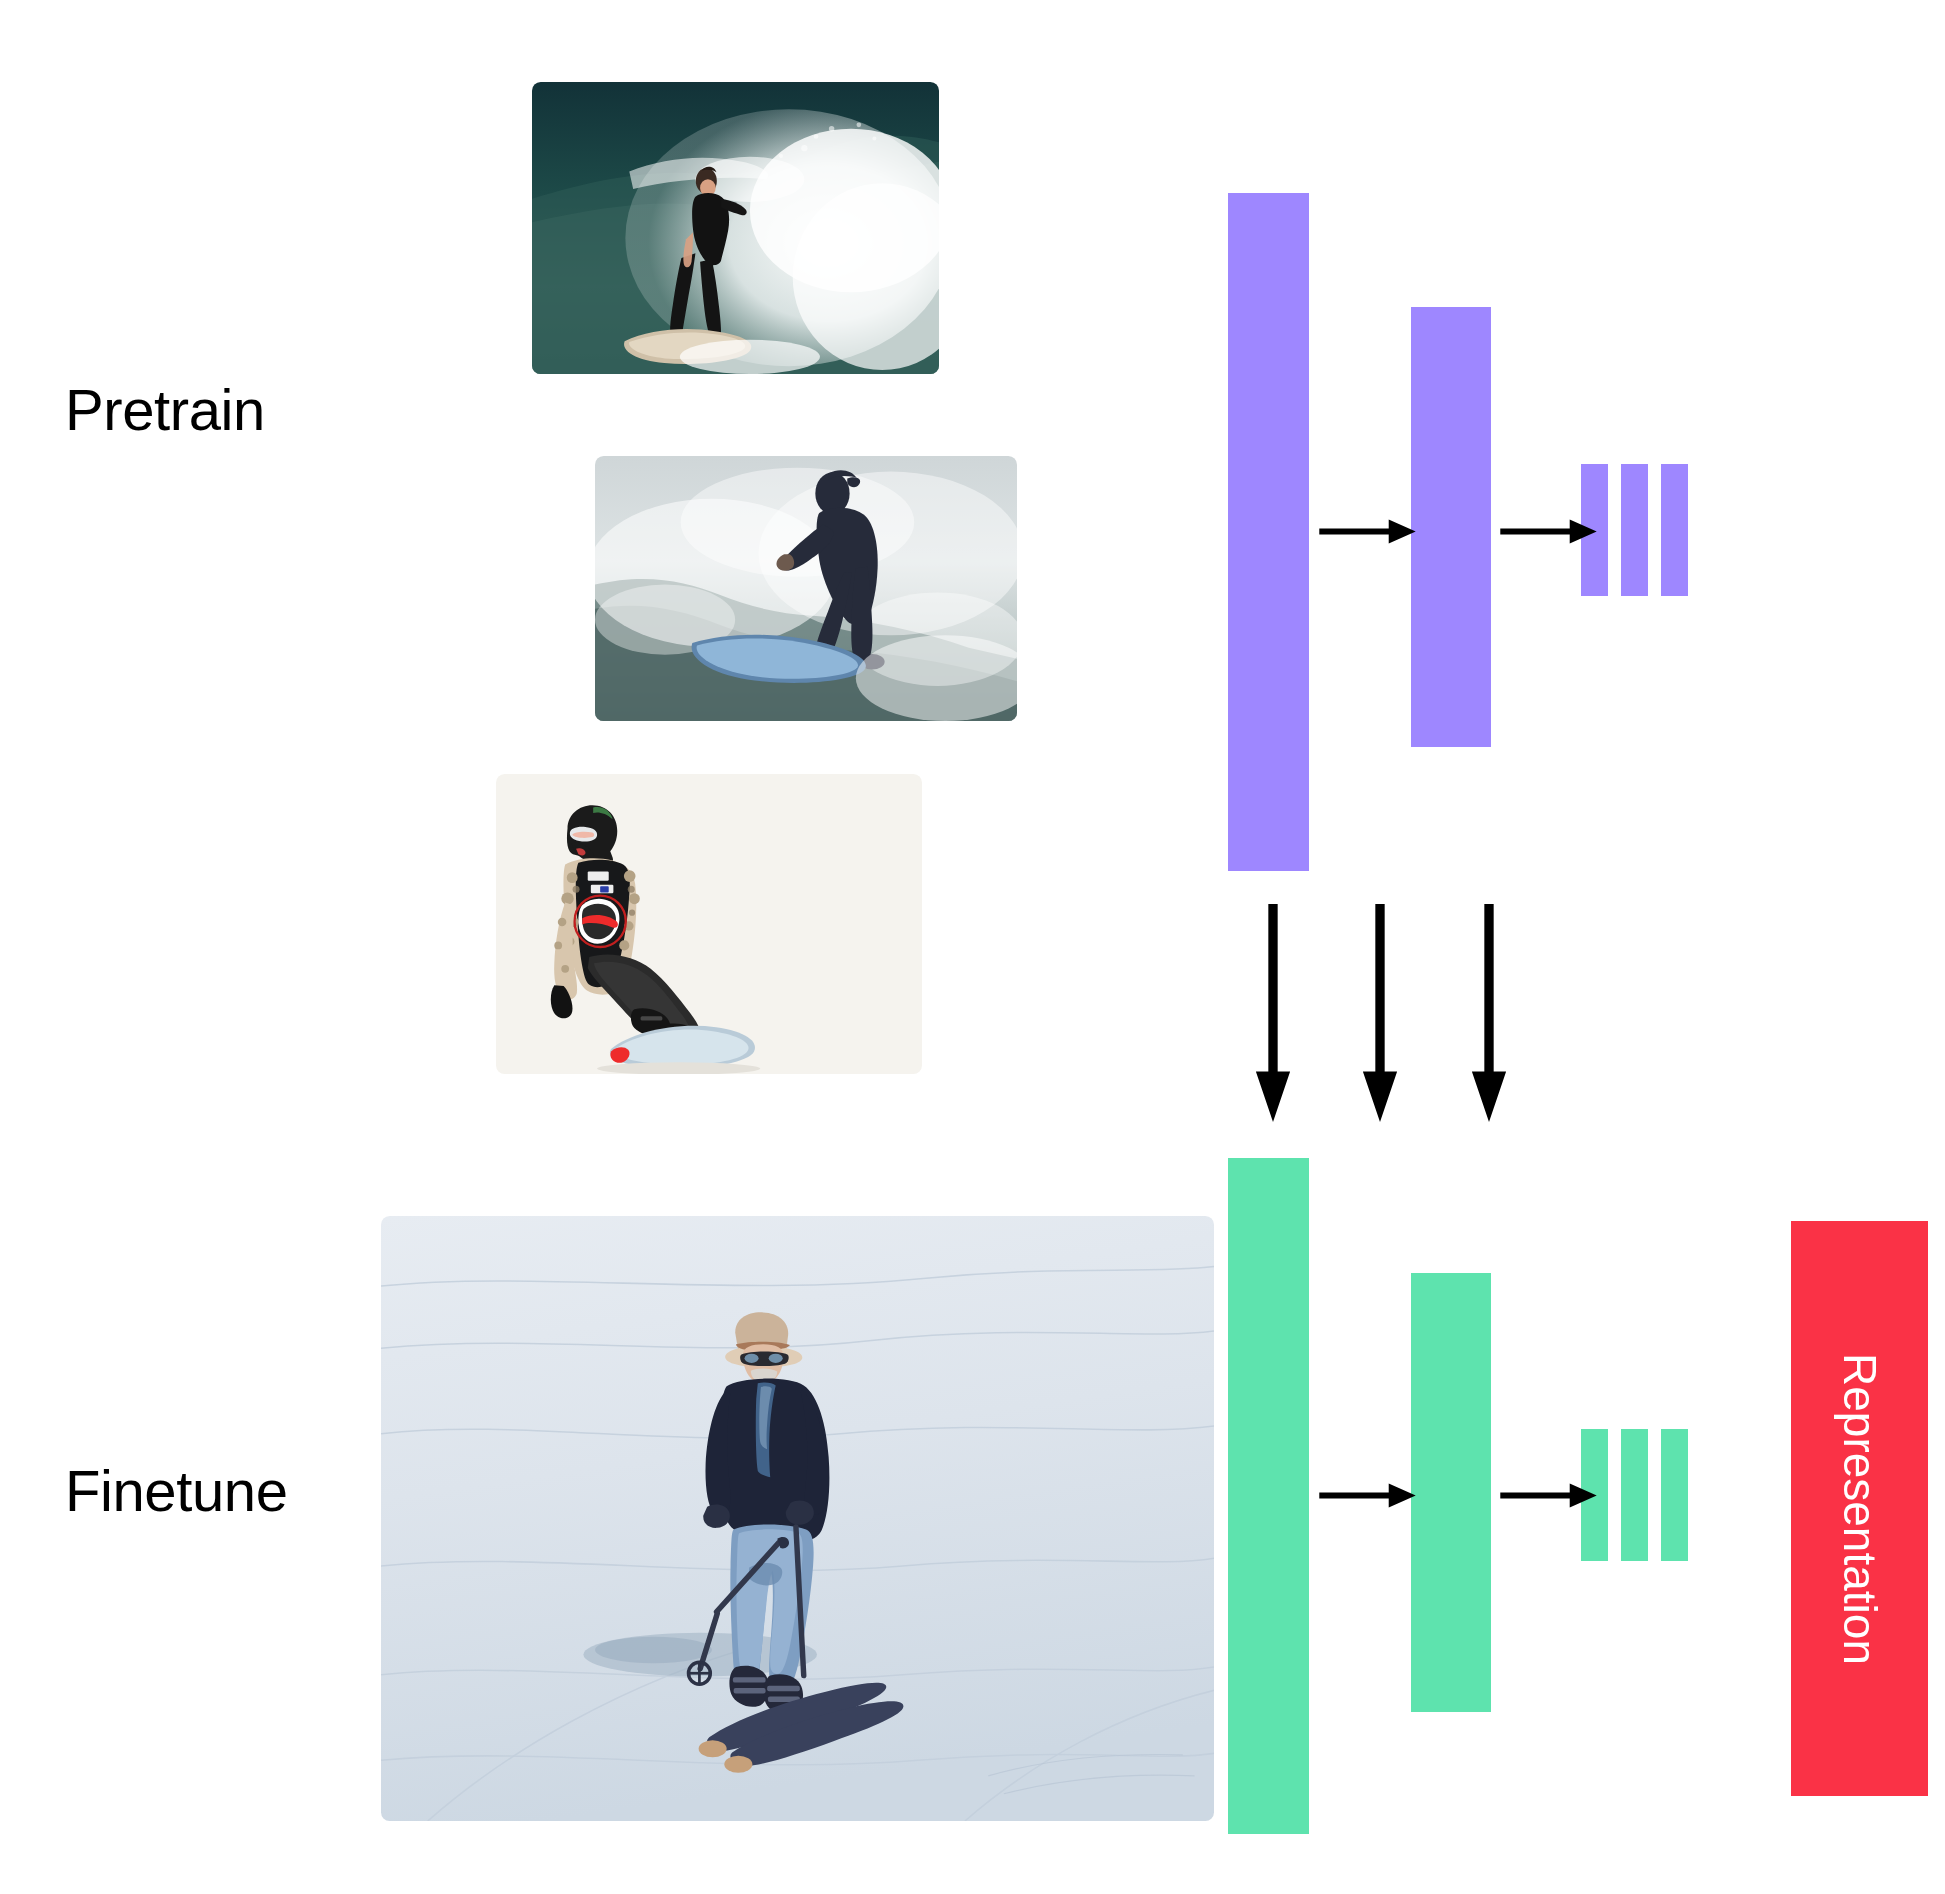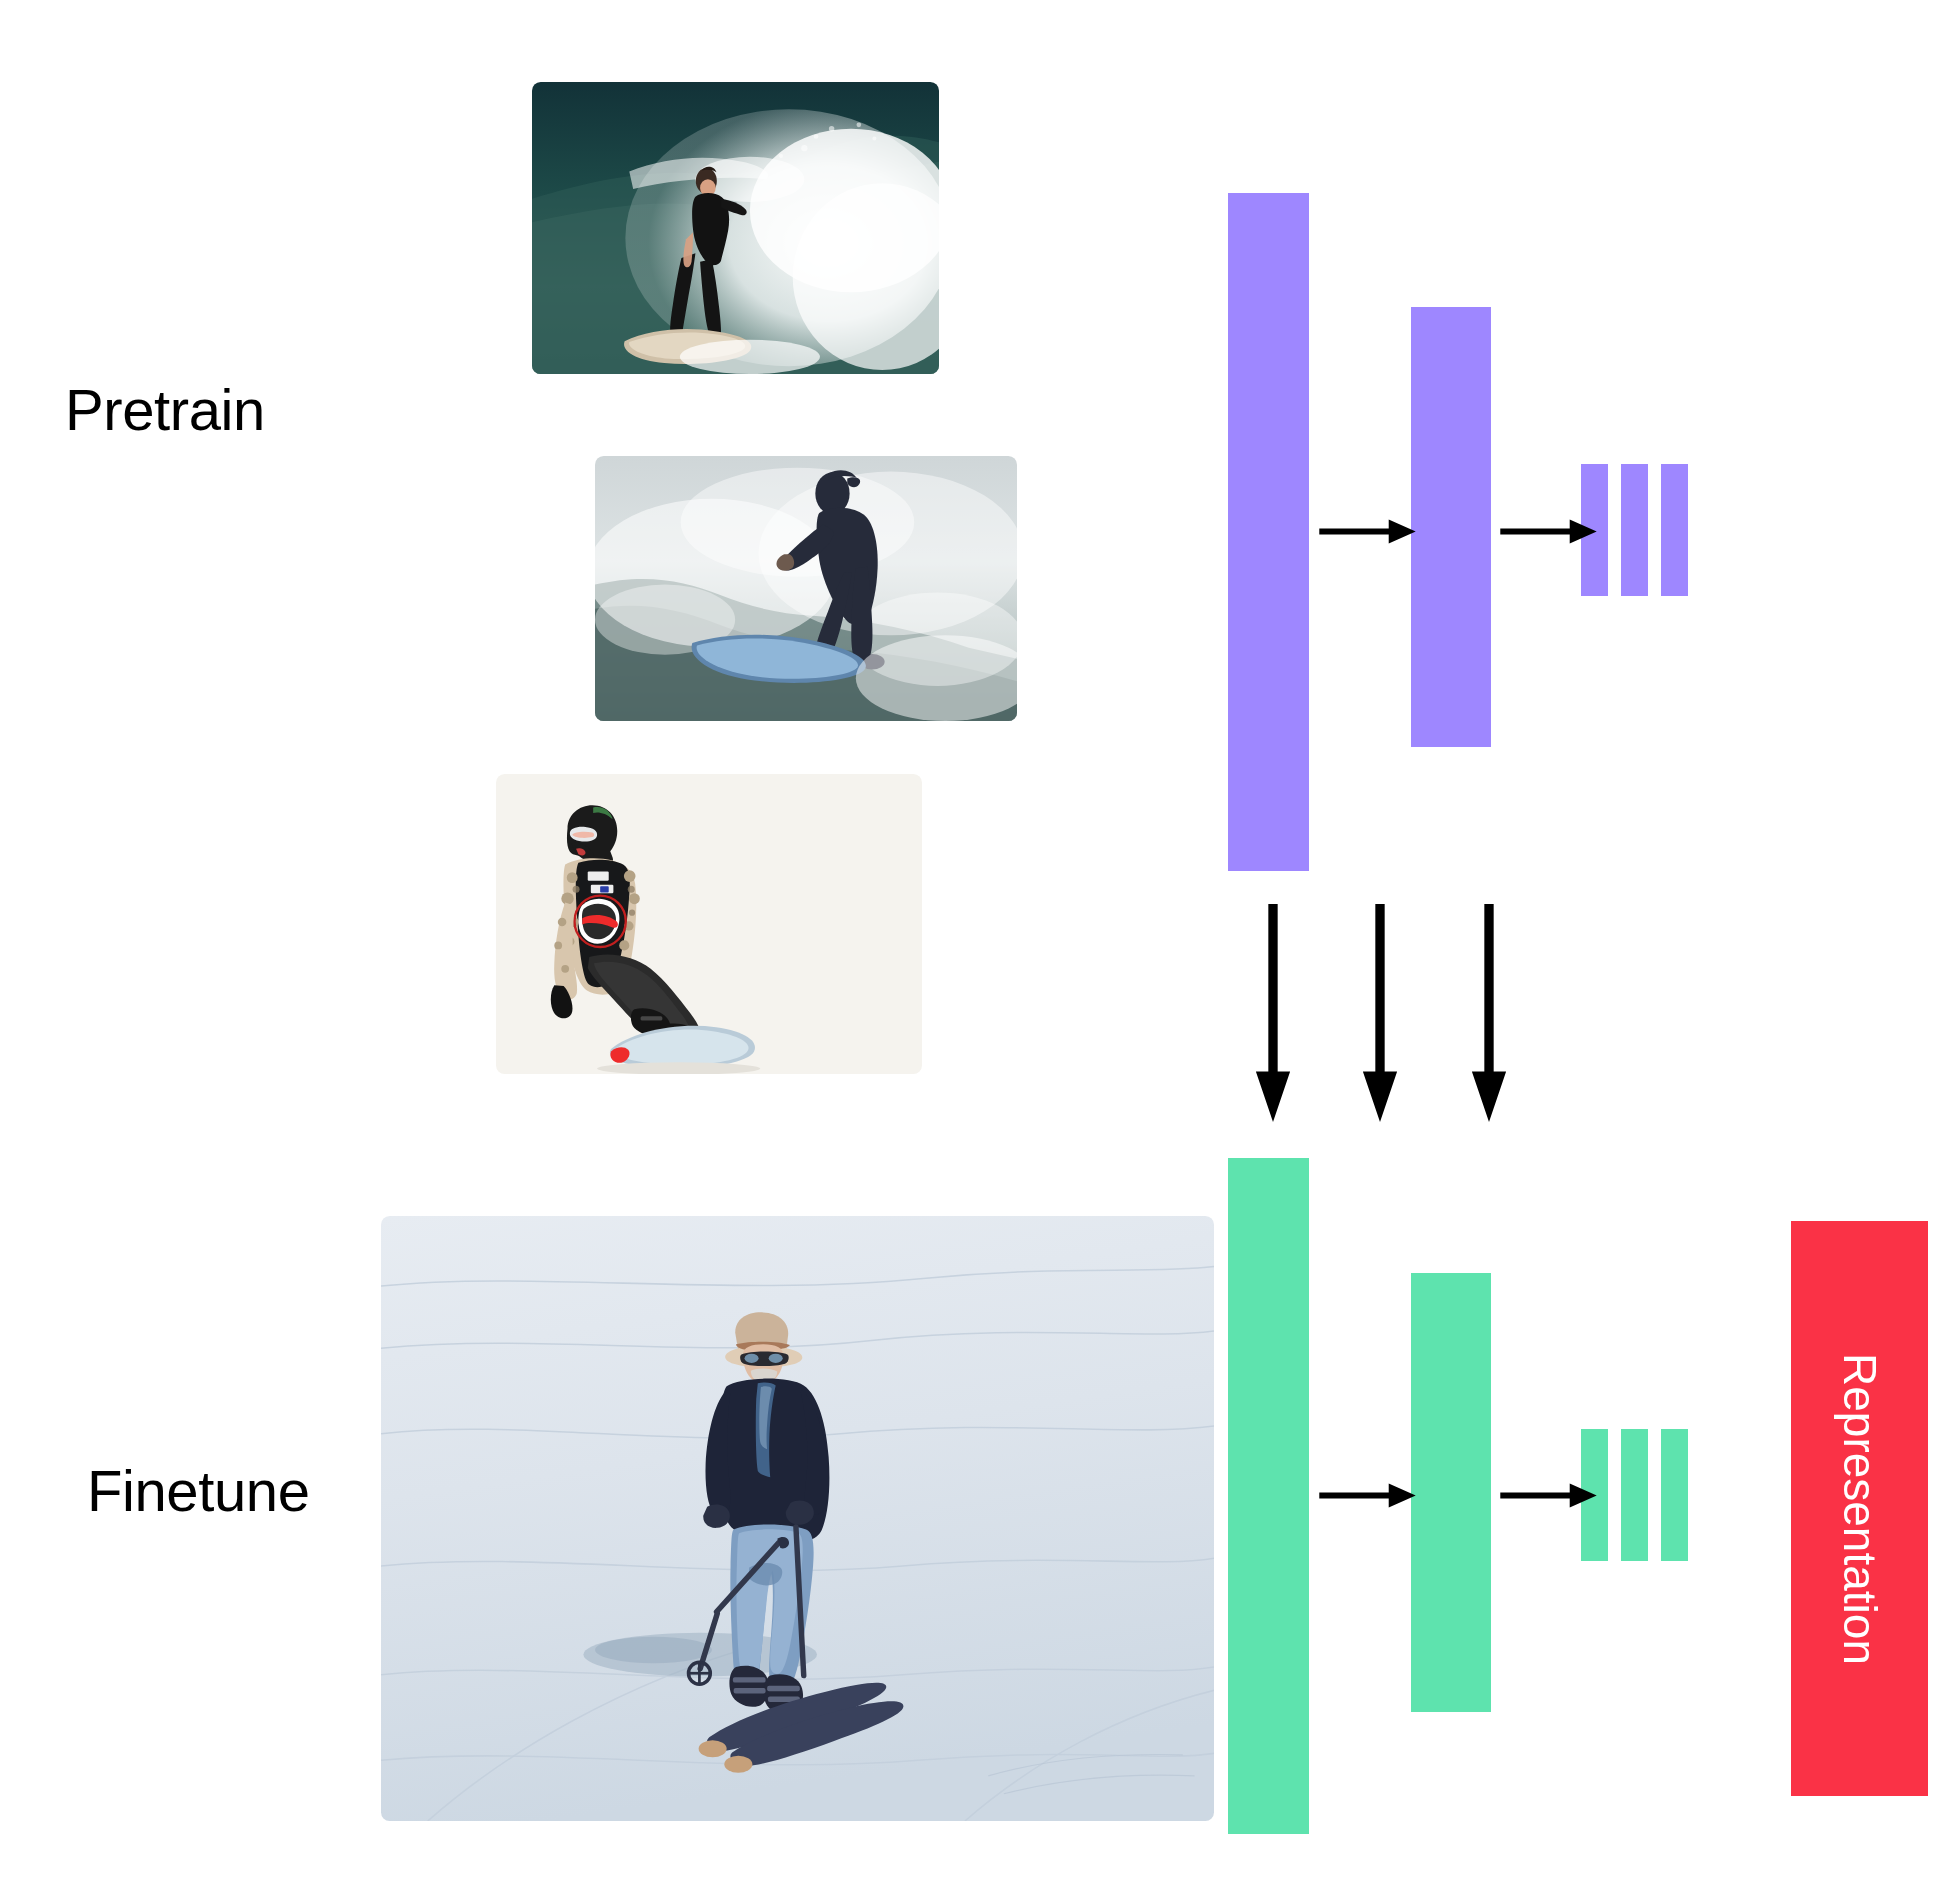--- a/index.html
+++ b/index.html
@@ -62,21 +62,21 @@
     font-family: "Liberation Sans", sans-serif;
   }
 </style>
 </head>
 <body>
 
 <div id="stage">
 
   <div class="section-label" style="left:65px; top:376px;">Pretrain</div>
 
-  <div class="section-label" style="left:65px; top:1457px;margin-left:22px;">Finetune</div>
+  <div class="section-label" style="left:65px; top:1457px;">Finetune</div>
 
   <div class="photo" style="left:532px; top:82px; width:407px; height:292px;">
     <svg viewBox="0 0 1046 750" preserveAspectRatio="none">
       <defs>
         <linearGradient id="seaG" x1="0" y1="0" x2="0" y2="1">
           <stop offset="0%" stop-color="#123238"></stop>
           <stop offset="38%" stop-color="#1d4a48"></stop>
           <stop offset="70%" stop-color="#38615b"></stop>
           <stop offset="100%" stop-color="#2c544f"></stop>
         </linearGradient>

